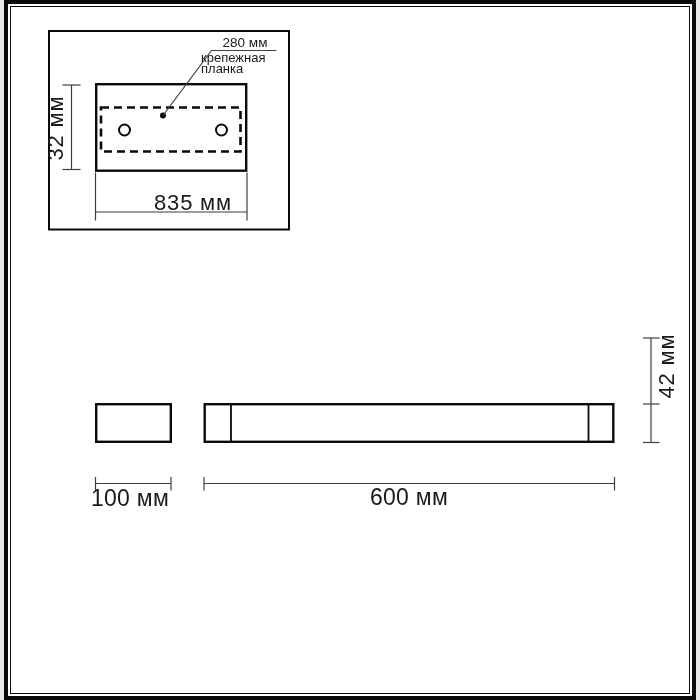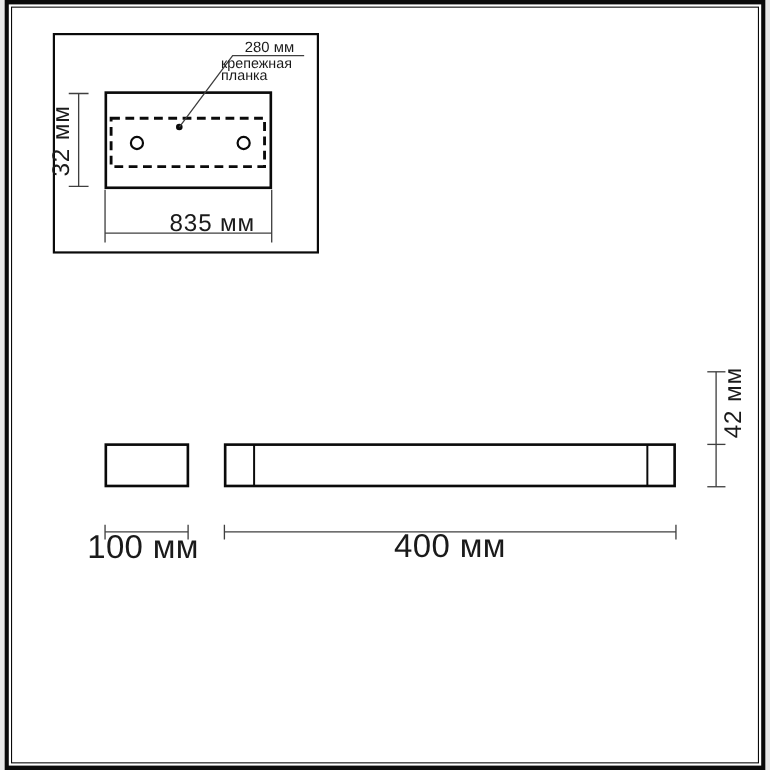--- a/index.html
+++ b/index.html
@@ -37,21 +37,21 @@
   .label {
     position: absolute;
     color: var(--text, #1a1a1a);
     white-space: nowrap;
     z-index: 2;
     transform: translate(-50%, -50%);
     line-height: 1;
   }
   .label.small  { font-size: 13.5px; }
   .label.mid    { font-size: 22px; letter-spacing: 0.8px; }
-  .label.big    { font-size: 30px; letter-spacing: 0.3px; }
+  .label.big    { font-size: 23px; letter-spacing: 0.3px; }
   .label.rot    { transform: translate(-50%, -50%) rotate(-90deg); }
   .label.part-label {
     font-size: 13px;
     line-height: 10.5px;
     text-align: left;
     white-space: normal;
     transform: translate(-50%, 0);
     width: 90px;
   }
 </style>
@@ -119,16 +119,16 @@
     <span>крепежная</span><br>
     <span>планка</span>
   </div>
 
   <div class="label mid rot" style="left:52px; top:128px;">32 мм</div>
 
   <div class="label mid" style="left:189px; top:203px;">835 мм</div>
 
   <div class="label big" style="left:126px; top:498px;">100 мм</div>
 
-  <div class="label big" style="left:405px; top:497px;">400 мм</div>
+  <div class="label big" style="left:405px; top:497px;">600 мм</div>
 
   <div class="label mid rot" style="left:663px; top:366px;">42 мм</div>
 </div>
 
 </body></html>

